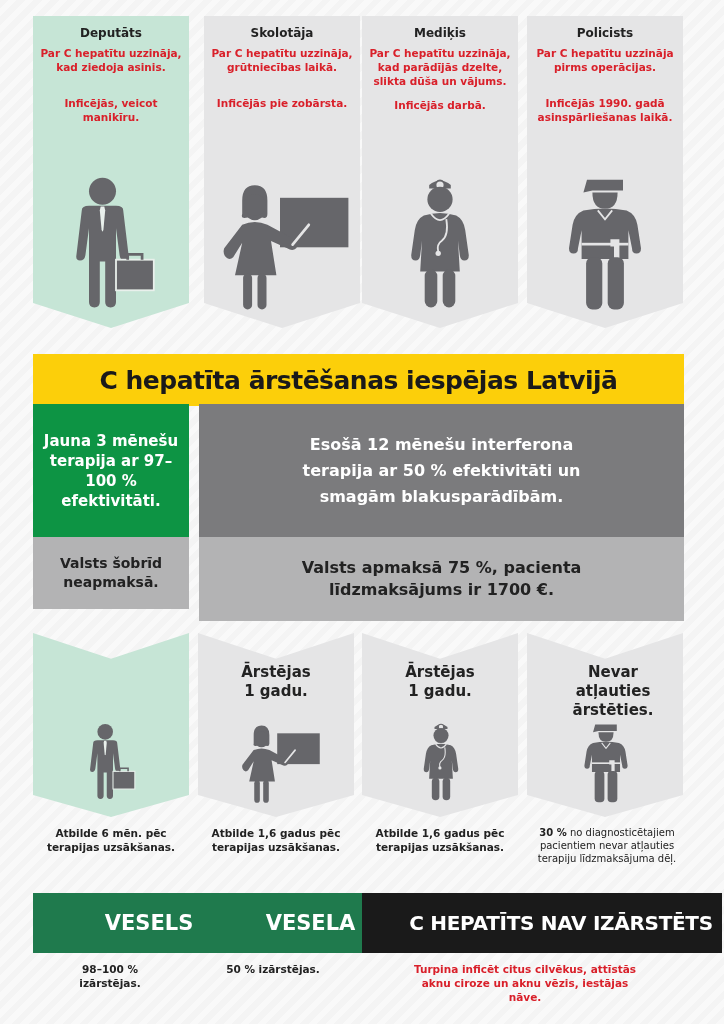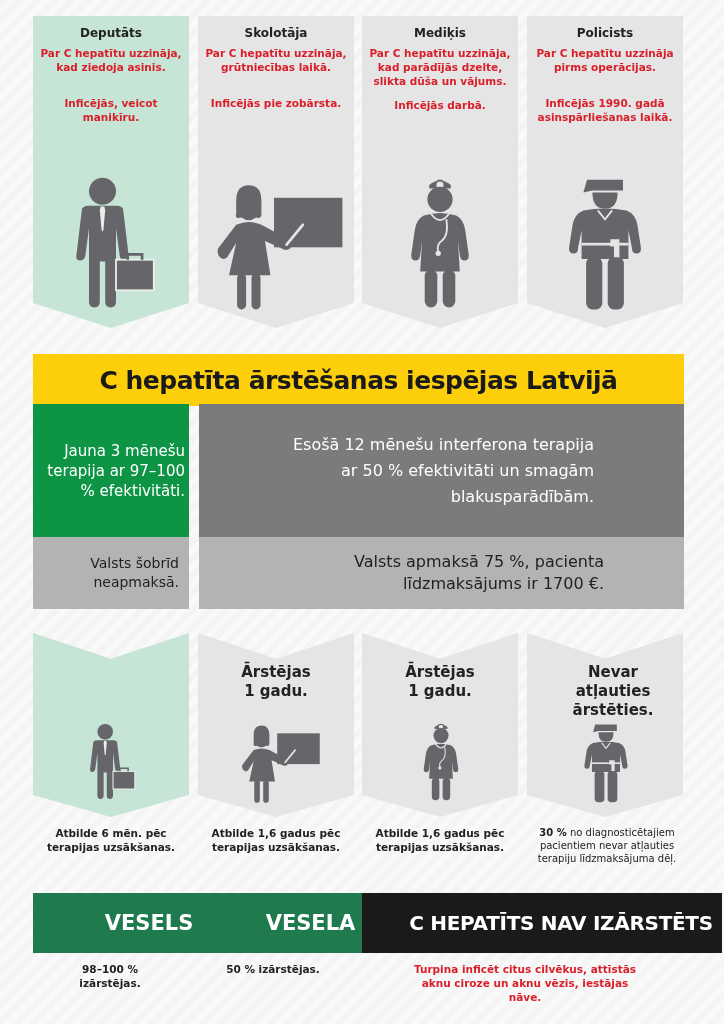--- a/index.html
+++ b/index.html
@@ -20,21 +20,21 @@
   .green-bg { background:#c6e5d6; }
   .grey-bg { background:#e5e5e6; }
   .b-title { position:absolute; left:0; right:0; top:10px; text-align:center; font-weight:bold; font-size:12px; color:#222; }
   .b-red { position:absolute; left:2px; right:2px; text-align:center; font-weight:bold; font-size:10.5px; color:#d9202a; line-height:14px; }
   .fig { position:absolute; left:0; right:0; }
   .yellow-bar {
     left:33px; top:345px; width:651px; height:52px; background:#fccf0a;
     display:flex; align-items:center; justify-content:center;
     font-weight:bold; font-size:25px; color:#1a1a1a; letter-spacing:-0.5px;margin-top:9px;
   }
-  .box { position:absolute; display:flex; align-items:center; justify-content:center; text-align:right; font-weight:normal; }
+  .box { position:absolute; display:flex; align-items:center; justify-content:center; text-align:center; font-weight:bold; }
   .mid-title { position:absolute; left:0; right:0; top:30px; text-align:center; font-weight:bold; font-size:15px; color:#222; line-height:19px; }
   .caption { position:absolute; text-align:center; font-weight:bold; font-size:10.5px; color:#222; line-height:14px; }
   .result-box { position:absolute; top:893px; height:60px; display:flex; align-items:center; justify-content:center; color:#fff; font-weight:bold;padding-left:38px; }
 </style>
 </head>
 <body>
 
 <svg width="0" height="0" style="position:absolute">
   <defs>
     <symbol id="sym-businessman" viewBox="0 0 100 150">
@@ -78,21 +78,21 @@
 
 <div class="banner-top green-bg" style="left:33px;">
   <div class="b-title">Deputāts</div>
   <div class="b-red" style="top:30px;">Par C hepatītu uzzināja, kad ziedoja asinis.</div>
   <div class="b-red" style="top:80px;">Inficējās, veicot manikīru.</div>
   <svg class="fig" style="top:160px; left:38px; width:90px; height:135px;">
       <use href="#sym-businessman"></use>
     </svg>
 </div>
 
-<div class="banner-top grey-bg" style="left:198px;text-decoration:underline;">
+<div class="banner-top grey-bg" style="left:204px;text-decoration:underline;">
   <div class="b-title">Skolotāja</div>
   <div class="b-red" style="top:30px;">Par C hepatītu uzzināja, grūtniecības laikā.</div>
   <div class="b-red" style="top:80px;">Inficējās pie zobārsta.</div>
   <svg class="fig" style="top:162px; left:8px; width:145px; height:135px;">
       <use href="#sym-teacher"></use>
     </svg>
 </div>
 
 <div class="banner-top grey-bg" style="left:362px;">
   <div class="b-title">Mediķis</div>
@@ -111,21 +111,21 @@
       <use href="#sym-policeman"></use>
     </svg>
 </div>
 
 <div class="abs yellow-bar">C hepatīta ārstēšanas iespējas Latvijā</div>
 
 <div class="box" style="left:33px; top:404px; width:156px; height:133px; background:#0d9444; color:#fff; font-size:15px; line-height:20px; padding:0 4px; box-sizing:border-box;">Jauna 3 mēnešu terapija ar 97–100 % efektivitāti.</div>
 <div class="box" style="left:33px; top:537px; width:156px; height:72px; background:#b3b3b4; color:#222; font-size:14px; line-height:19px; padding:0 10px; box-sizing:border-box;">Valsts šobrīd neapmaksā.</div>
 
 <div class="box" style="left:199px; top:404px; width:485px; height:133px; background:#7b7b7d; color:#fff; font-size:16px; line-height:26px; padding:0 90px; box-sizing:border-box;">Esošā 12 mēnešu interferona terapija ar 50 % efektivitāti un smagām blakusparādībām.</div>
-<div class="box" style="left:199px; top:537px; width:485px; height:72px; background:#b3b3b4; color:#222; font-size:16px; line-height:22px; padding:0 80px; box-sizing:border-box;">Valsts apmaksā 75 %, pacienta līdzmaksājums ir 1700 €.</div>
+<div class="box" style="left:199px; top:537px; width:485px; height:84px; background:#b3b3b4; color:#222; font-size:16px; line-height:22px; padding:0 80px; box-sizing:border-box;">Valsts apmaksā 75 %, pacienta līdzmaksājums ir 1700 €.</div>
 
 <div class="banner-mid green-bg" style="left:33px;">
   <svg class="fig" style="top:85px; left:54px; width:52px; height:88px;">
       <use href="#sym-businessman"></use>
     </svg>
 </div>
 <div class="banner-mid grey-bg" style="left:198px;">
   <div class="mid-title" style="padding:0 40px;">Ārstējas 1 gadu.</div>
   <svg class="fig" style="top:88px; left:40px; width:84px; height:84px;">
       <use href="#sym-teacher"></use>

